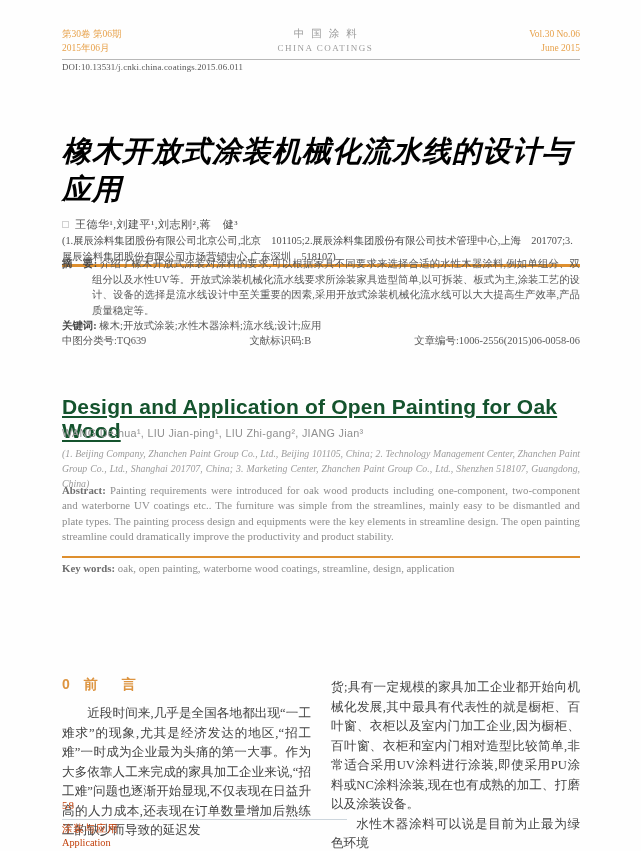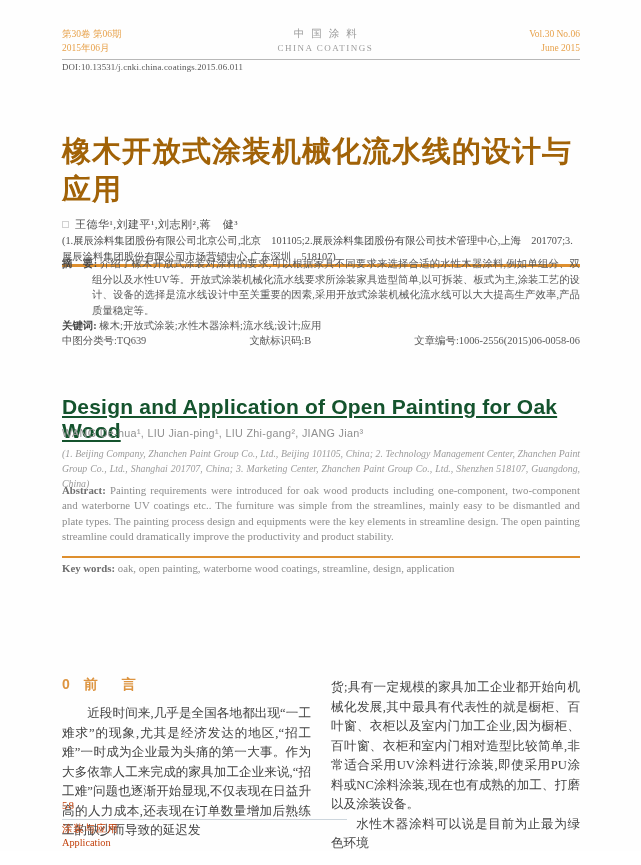--- a/index.html
+++ b/index.html
@@ -14,21 +14,21 @@
   .hdr-center{ color:#9c9c9c; text-align:center; }
   .hdr-right { color:#E7A24C; text-align:right; }
   .jname-cn { letter-spacing:7px; font-size:10.5px; padding-left:7px; }
   .jname-en { letter-spacing:1.5px; font-size:9px; }
   .hdr-rule { position:absolute; top:59px; left:62px; width:518px; border-top:1px solid #b8b8b8; }
   .doi { position:absolute; top:62px; left:62px; font-size:8.8px; color:#555555; letter-spacing:0.2px; }
 
   
   .title-cn { position:absolute; top:132px; left:62px; width:518px;
               font-family:"Liberation Sans","DejaVu Sans",sans-serif; font-weight:bold;
-              font-size:29px; line-height:38px; letter-spacing:1px; color:#a16207; }
+              font-size:29px; line-height:38px; letter-spacing:1px; color:#000000;font-style:italic; }
   .authors-row { position:absolute; top:217px; left:62px; width:518px; display:flex; align-items:center; }
   .author-marker { width:7px; height:7px; border:1px solid #bdbdbd; margin-right:6px; opacity:.7; }
   .authors-cn { font-size:11px; color:#4d4d4d; letter-spacing:0.5px; }
   .affil-cn { position:absolute; top:233px; left:62px; width:518px; font-size:10.3px; line-height:15.5px; color:#4d4d4d; }
   .rule-orange-thick { position:absolute; left:62px; width:518px; height:3px; background:#DE8F2E; }
   .r1 { top:264px; }
   .rule-orange-thin { position:absolute; left:62px; width:518px; height:2px; background:#DE8F2E; }
   .r2 { top:556px; }
 
   

